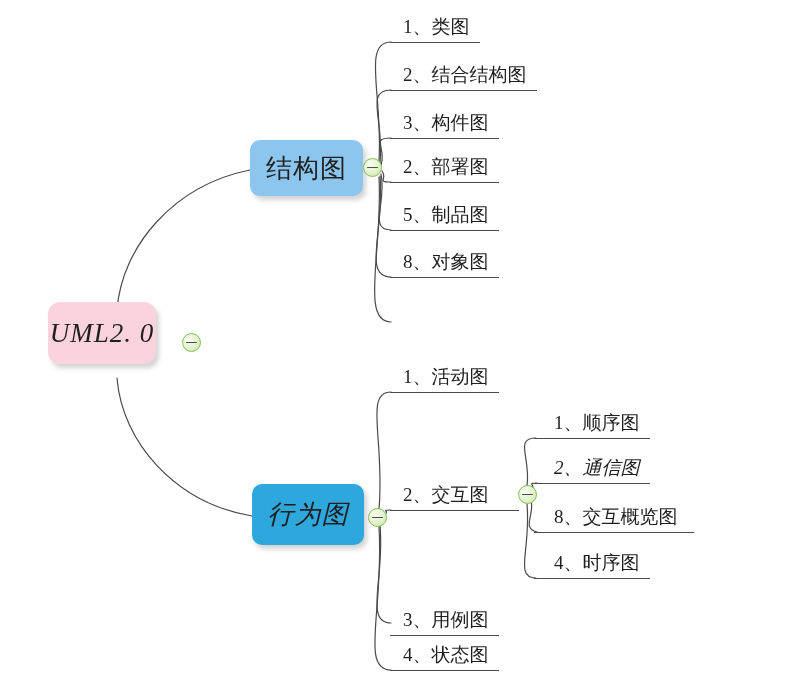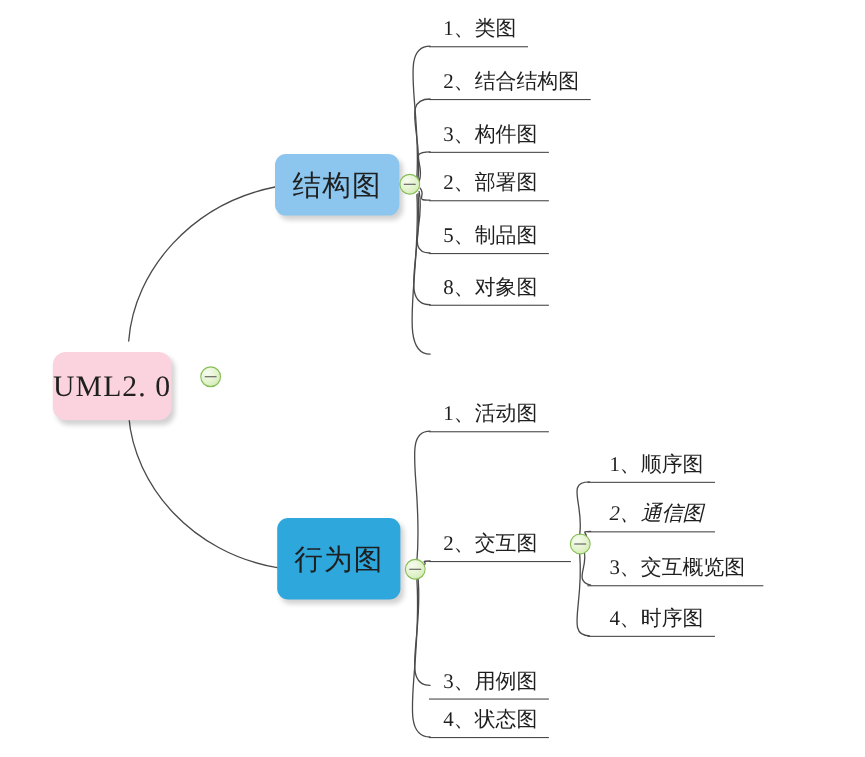--- a/index.html
+++ b/index.html
@@ -55,21 +55,21 @@
     <path d="M 385,514 C 390,511 380,510 391,510"></path>
     <path d="M 380,525 C 385,578 364,623 391,623"></path>
     <path d="M 379,527 C 384,610 360,670 391,670"></path>
 
     <path d="M 527,486 C 531,458 514,438 536,438"></path>
     <path d="M 532,489 C 536,485 526,483 537,483"></path>
     <path d="M 531,501 C 535,515 521,528 537,532"></path>
     <path d="M 527,504 C 531,550 514,578 536,578"></path>
   </svg>
 
-  <div class="topic-box root-box" style="left:48px;top:320px;width:108px;height:62px;">
+  <div class="topic-box root-box" style="left:48px;top:302px;width:108px;height:62px;font-style:italic;">
     <span>UML2. 0</span>
   </div>
   <div class="collapse" style="left:182px;top:333px;">
     <span class="minus"></span>
   </div>
 
   <div class="topic-box branch1-box" style="left:250px;top:140px;width:113px;height:56px;justify-content:center;">
     <span>结构图</span>
   </div>
   <div class="collapse" style="left:363px;top:158px;">
@@ -82,21 +82,21 @@
     <span>2、结合结构图</span></div>
   <div class="leaf" style="left:390px;top:112px;">
     <span>3、构件图</span></div>
   <div class="leaf" style="left:390px;top:156px;">
     <span>2、部署图</span></div>
   <div class="leaf" style="left:390px;top:204px;">
     <span>5、制品图</span></div>
   <div class="leaf" style="left:390px;top:251px;">
     <span>8、对象图</span></div>
 
-  <div class="topic-box branch2-box" style="left:252px;top:471px;width:112px;height:74px;">
+  <div class="topic-box branch2-box" style="left:252px;top:484px;width:112px;height:61px;font-style:italic;">
     <span>行为图</span>
   </div>
   <div class="collapse" style="left:368px;top:508px;">
     <span class="minus"></span>
   </div>
 
   <div class="leaf" style="left:390px;top:366px;">
     <span>1、活动图</span></div>
   <div class="leaf" style="left:390px;top:484px;padding-right:30px;">
     <span>2、交互图</span></div>
@@ -106,17 +106,17 @@
   <div class="leaf" style="left:390px;top:597px;margin-top:12px;">
     <span>3、用例图</span></div>
   <div class="leaf" style="left:390px;top:644px;">
     <span>4、状态图</span></div>
 
   <div class="leaf" style="left:534px;top:412px;padding-left:20px;">
     <span>1、顺序图</span></div>
   <div class="leaf" style="left:534px;top:457px;padding-left:20px;font-style:italic;">
     <span>2、通信图</span></div>
   <div class="leaf" style="left:534px;top:506px;padding-left:20px;padding-right:16px;">
-    <span>3、交互概览图</span></div>
+    <span>8、交互概览图</span></div>
   <div class="leaf" style="left:534px;top:552px;padding-left:20px;">
     <span>4、时序图</span></div>
 
 </div>
 
 </body></html>

